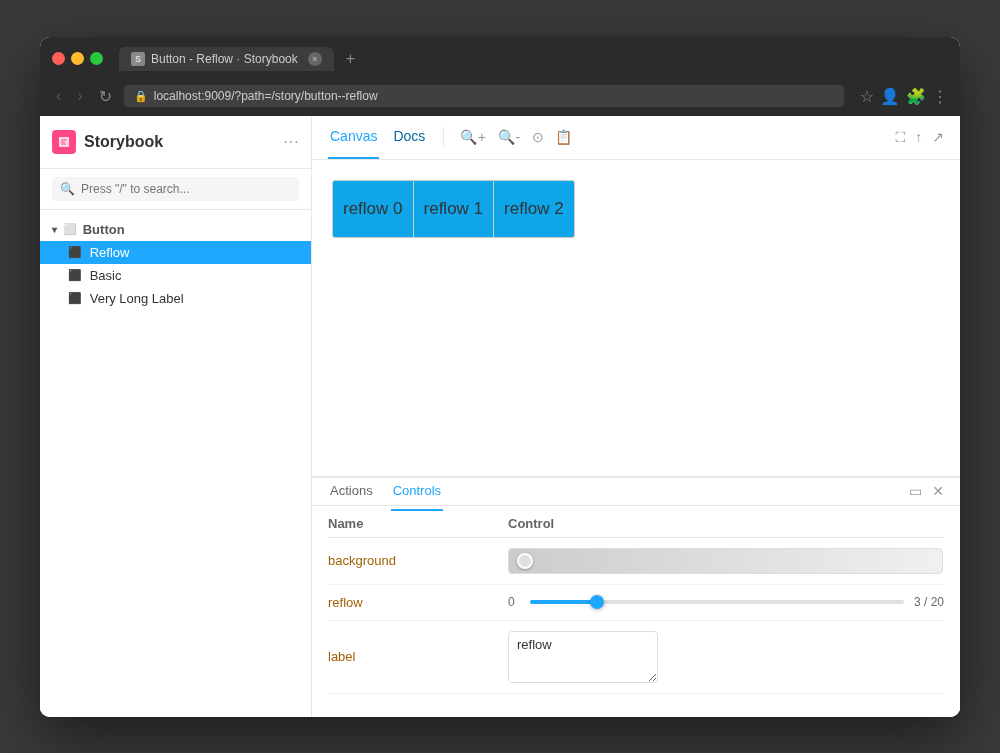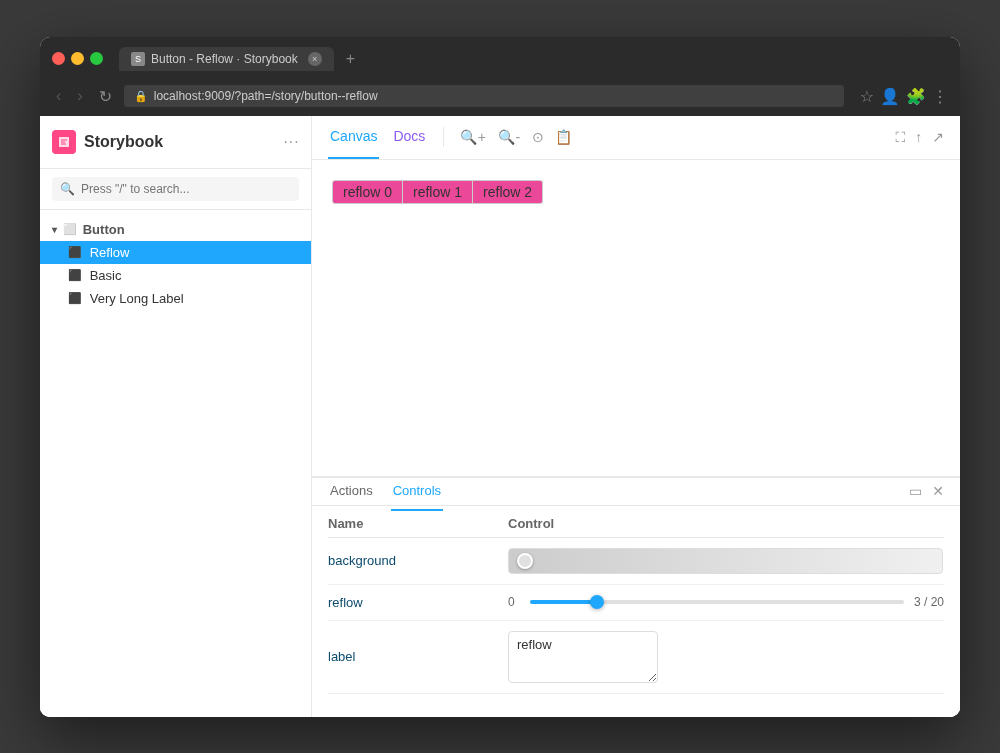--- a/index.html
+++ b/index.html
@@ -235,21 +235,21 @@
       border-bottom: 1px solid #e8e8e8;
       height: 44px;
     }
     .toolbar-tabs {
       display: flex;
       gap: 12px;
       align-items: center;
     }
     .toolbar-tab {
       font-size: 14px;
-      color: #8b5cf6;
+      color: #0369a1;
       cursor: pointer;
       padding: 0 2px;
       height: 44px;
       display: flex;
       align-items: center;
       border-bottom: 2px solid transparent;
     }
     .toolbar-tab.active {
       color: #1ea7fd;
       border-bottom: 2px solid #1ea7fd;
@@ -282,23 +282,23 @@
       border-bottom: 1px solid #e8e8e8;
       overflow: auto;
     }
     .story-preview {
       display: flex;
       gap: 0;
       align-items: flex-start;
     }
     .story-button {
       border: 1px solid #ccc;
-      background: #ec4899;
-      padding: 3px 10px;
-      font-size: 14px;
+      background: #0ea5e9;
+      padding: 18px 10px;
+      font-size: 17px;
       cursor: pointer;
       color: #333;
     }
     .story-button:first-child { border-radius: 3px 0 0 3px; }
     .story-button:last-child { border-radius: 0 3px 3px 0; border-left: none; }
     .story-button:not(:first-child):not(:last-child) { border-left: none; }
     
     .bottom-panel {
       background: white;
       border-top: 1px solid #e8e8e8;
@@ -359,21 +359,21 @@
     }
     .control-row {
       display: grid;
       grid-template-columns: 180px 1fr;
       padding: 10px 0;
       border-bottom: 1px solid #f0f0f0;
       align-items: center;
     }
     .control-name {
       font-size: 13px;
-      color: #0c4a6e;
+      color: #a16207;
     }
     .control-value {
       display: flex;
       align-items: center;
     }
     
     .color-control {
       width: 435px;
       height: 26px;
       background: linear-gradient(to right, #ccc 0%, #f0f0f0 100%);

